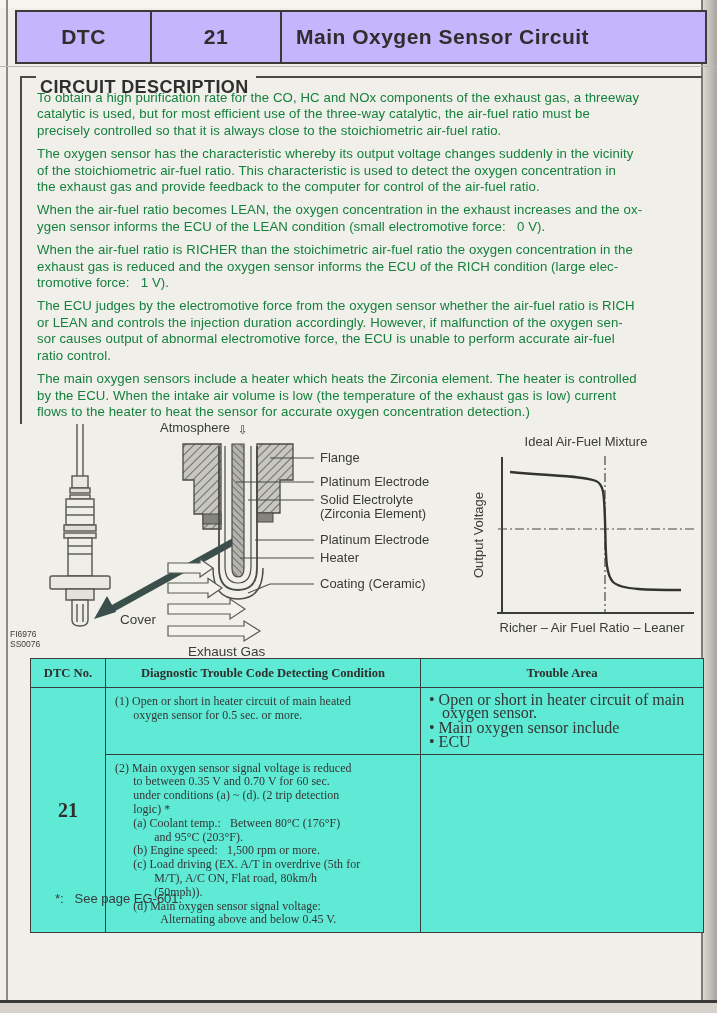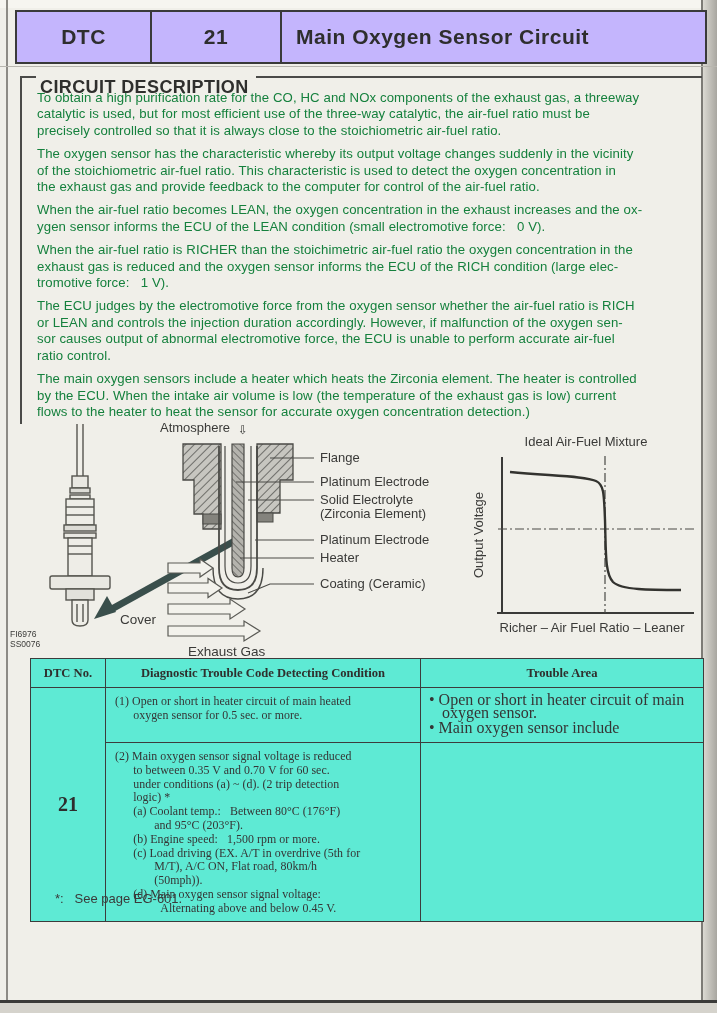--- a/index.html
+++ b/index.html
@@ -231,20 +231,21 @@
   </div>
   <div class="t-body">
     <div class="dtc-cell">21</div>
     <div class="t-rows">
       <div class="t-row r1">
         <div class="cond-cell">(1) Open or short in heater circuit of main heated
       oxygen sensor for 0.5 sec. or more.</div>
         <div class="trouble-cell">
           <div class="bullet">Open or short in heater circuit of main oxygen sensor.</div>
           <div class="bullet">Main oxygen sensor include</div>
+          <div class="bullet">ECU</div>
         </div>
       </div>
       <div class="t-row r2">
         <div class="cond-cell">(2) Main oxygen sensor signal voltage is reduced
       to between 0.35 V and 0.70 V for 60 sec.
       under conditions (a) ~ (d). (2 trip detection
       logic) *
       (a) Coolant temp.:   Between 80°C (176°F)
              and 95°C (203°F).
       (b) Engine speed:   1,500 rpm or more.

